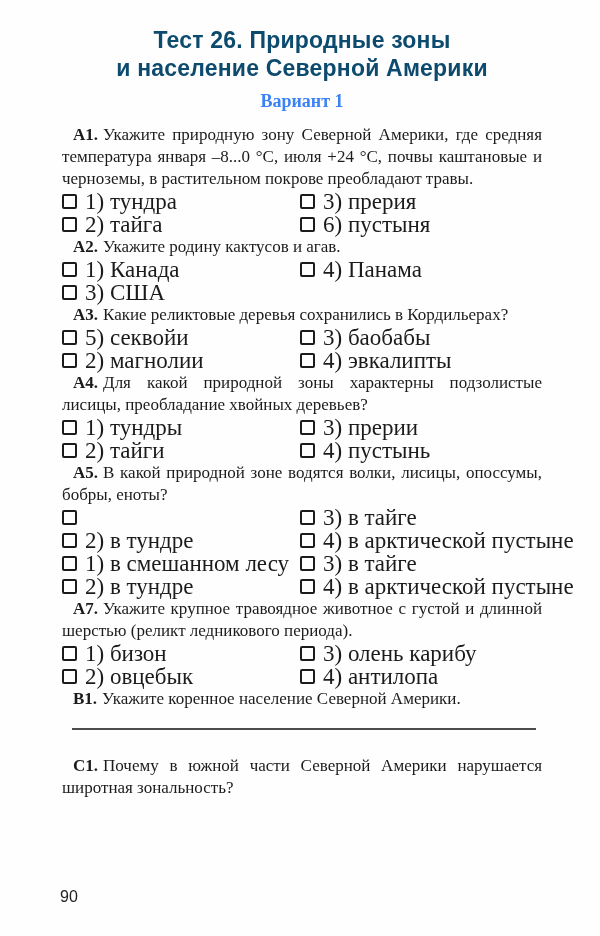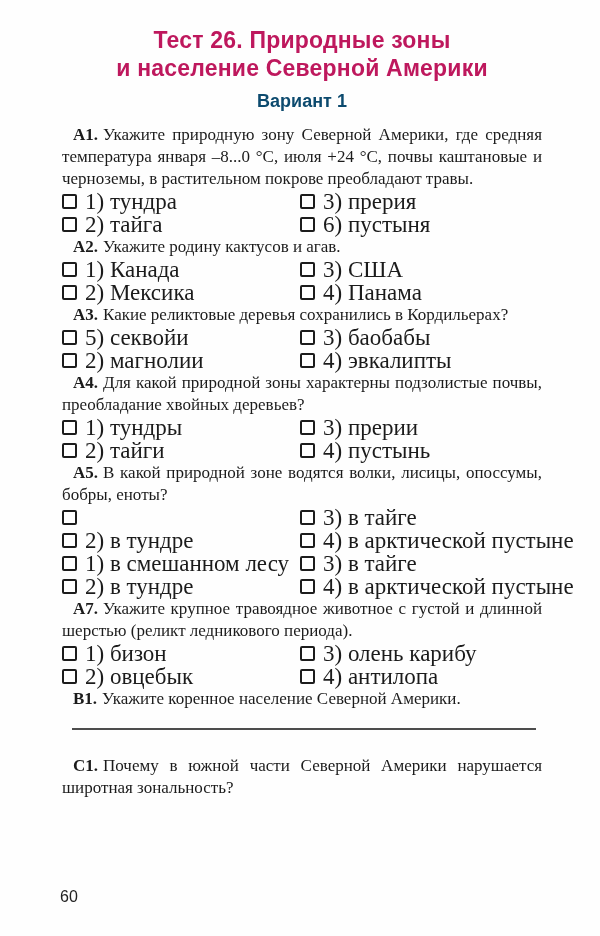--- a/index.html
+++ b/index.html
@@ -17,30 +17,30 @@
     box-sizing: border-box;
     padding: 26px 58px 0 62px;
   }
   .doc-title {
     text-align: center;
     font-family: "Liberation Sans", sans-serif;
     font-weight: 700;
     font-size: 23px;
     line-height: 28px;
     letter-spacing: 0.2px;
-    color: #be185d;
+    color: #0c4a6e;
   }
   .variant {
     text-align: center;
-    font-family: Liberation Sans, sans-serif;
+    font-family: Liberation Serif, serif;
     font-weight: 700;
     font-size: 18px;
     line-height: 24px;
     margin-top: 7px;
-    color: #0c4a6e;
+    color: #3b82f6;
   }
   .questions { margin-top: 11px; }
   .qblock { margin: 0; }
   .qtext {
     margin: 0;
     font-size: 17px;
     line-height: 22px;
     text-align: justify;
     text-indent: 11px;
   }
@@ -119,24 +119,20 @@
 
     <div class="qblock">
       <p class="qtext"><b class="qlabel">А2.</b><span>Укажите родину кактусов и агав.</span></p>
       <div class="options">
         <div class="option">
             <span class="checkbox"></span>
             <span>1) Канада</span>
           </div>
         <div class="option">
             <span class="checkbox"></span>
-            <span>2) Мексика</span>
-          </div>
-        <div class="option">
-            <span class="checkbox"></span>
             <span>3) США</span>
           </div>
         <div class="option">
             <span class="checkbox"></span>
             <span>4) Панама</span>
           </div>
       </div>
     </div>
 
     <div class="qblock">
@@ -155,21 +151,21 @@
             <span>3) баобабы</span>
           </div>
         <div class="option">
             <span class="checkbox"></span>
             <span>4) эвкалипты</span>
           </div>
       </div>
     </div>
 
     <div class="qblock">
-      <p class="qtext"><b class="qlabel">А4.</b><span>Для какой природной зоны характерны подзолистые почвы, преобладание хвойных деревьев?</span></p>
+      <p class="qtext"><b class="qlabel">А4.</b><span>Для какой природной зоны характерны подзолистые лисицы, преобладание хвойных деревьев?</span></p>
       <div class="options">
         <div class="option">
             <span class="checkbox"></span>
             <span>1) тундры</span>
           </div>
         <div class="option">
             <span class="checkbox"></span>
             <span>2) тайги</span>
           </div>
         <div class="option">
@@ -252,15 +248,15 @@
     </div>
 
   </div>
 
   <hr class="divider">
 
   <div class="c-block">
     <p class="qtext"><b class="qlabel">С1.</b><span>Почему в южной части Северной Америки нарушается широтная зональность?</span></p>
   </div>
 
-  <div class="page-number">60</div>
+  <div class="page-number">90</div>
 
 </div>
 
 </body></html>

